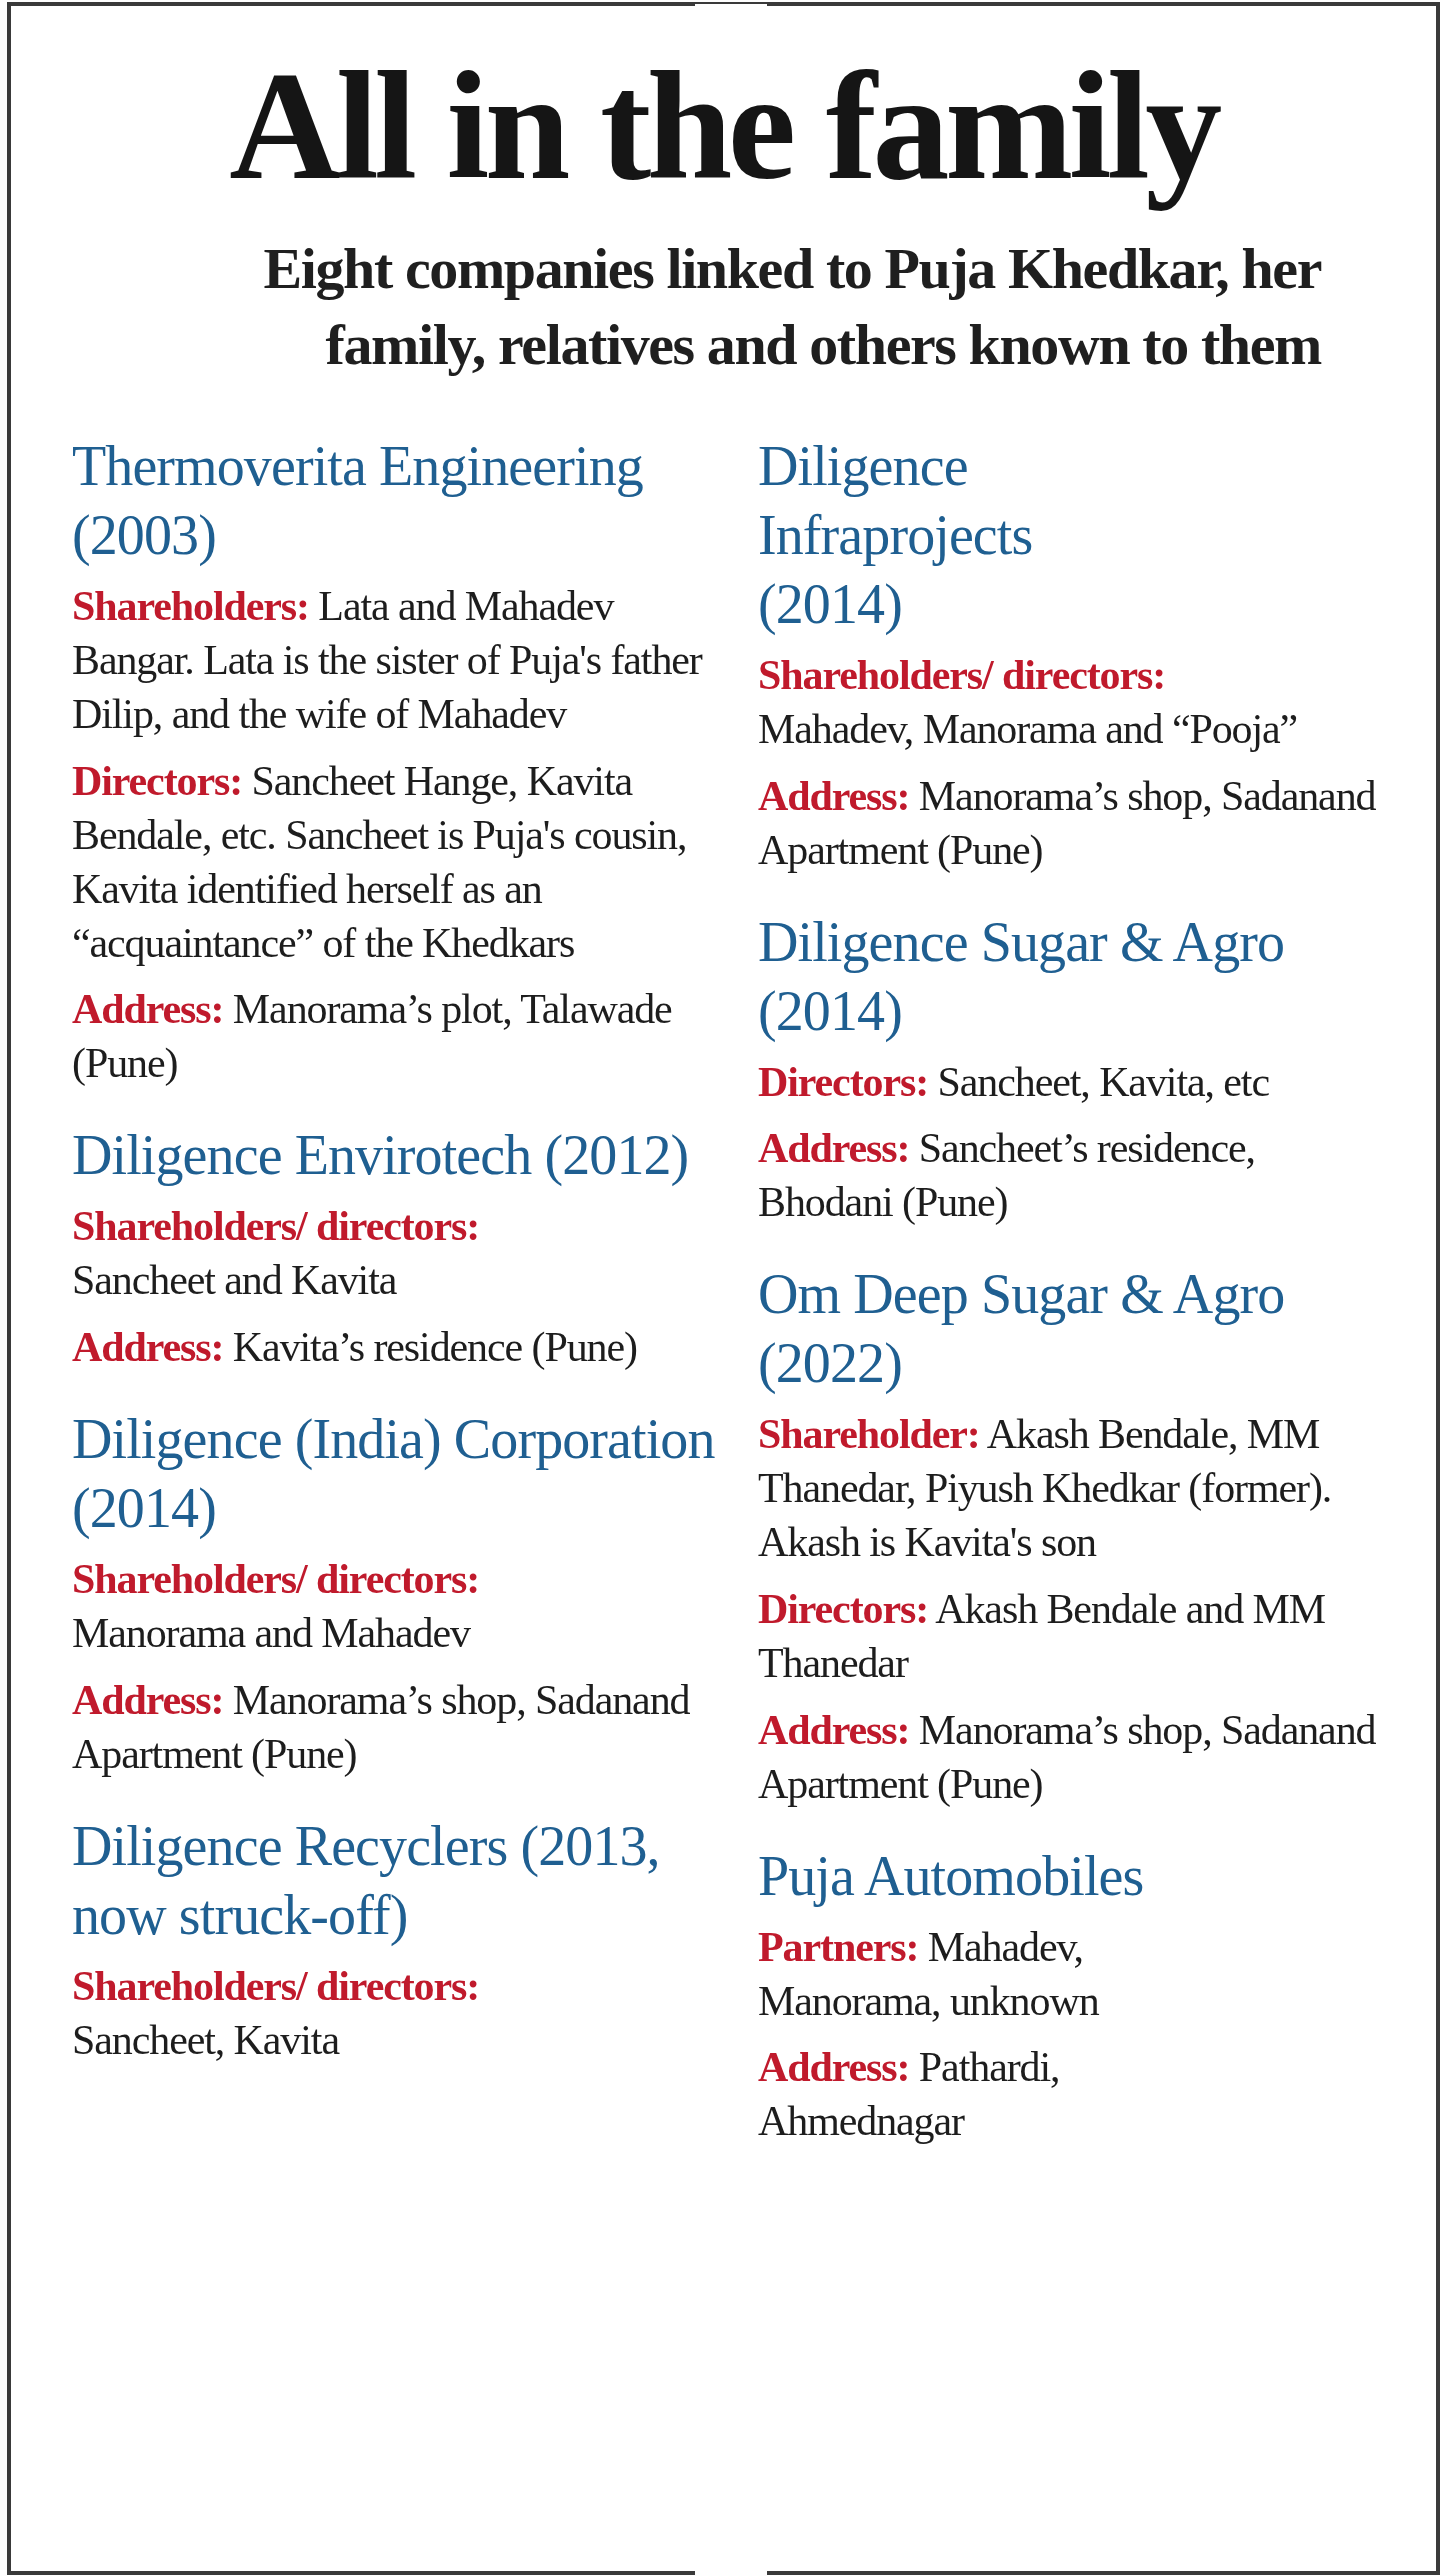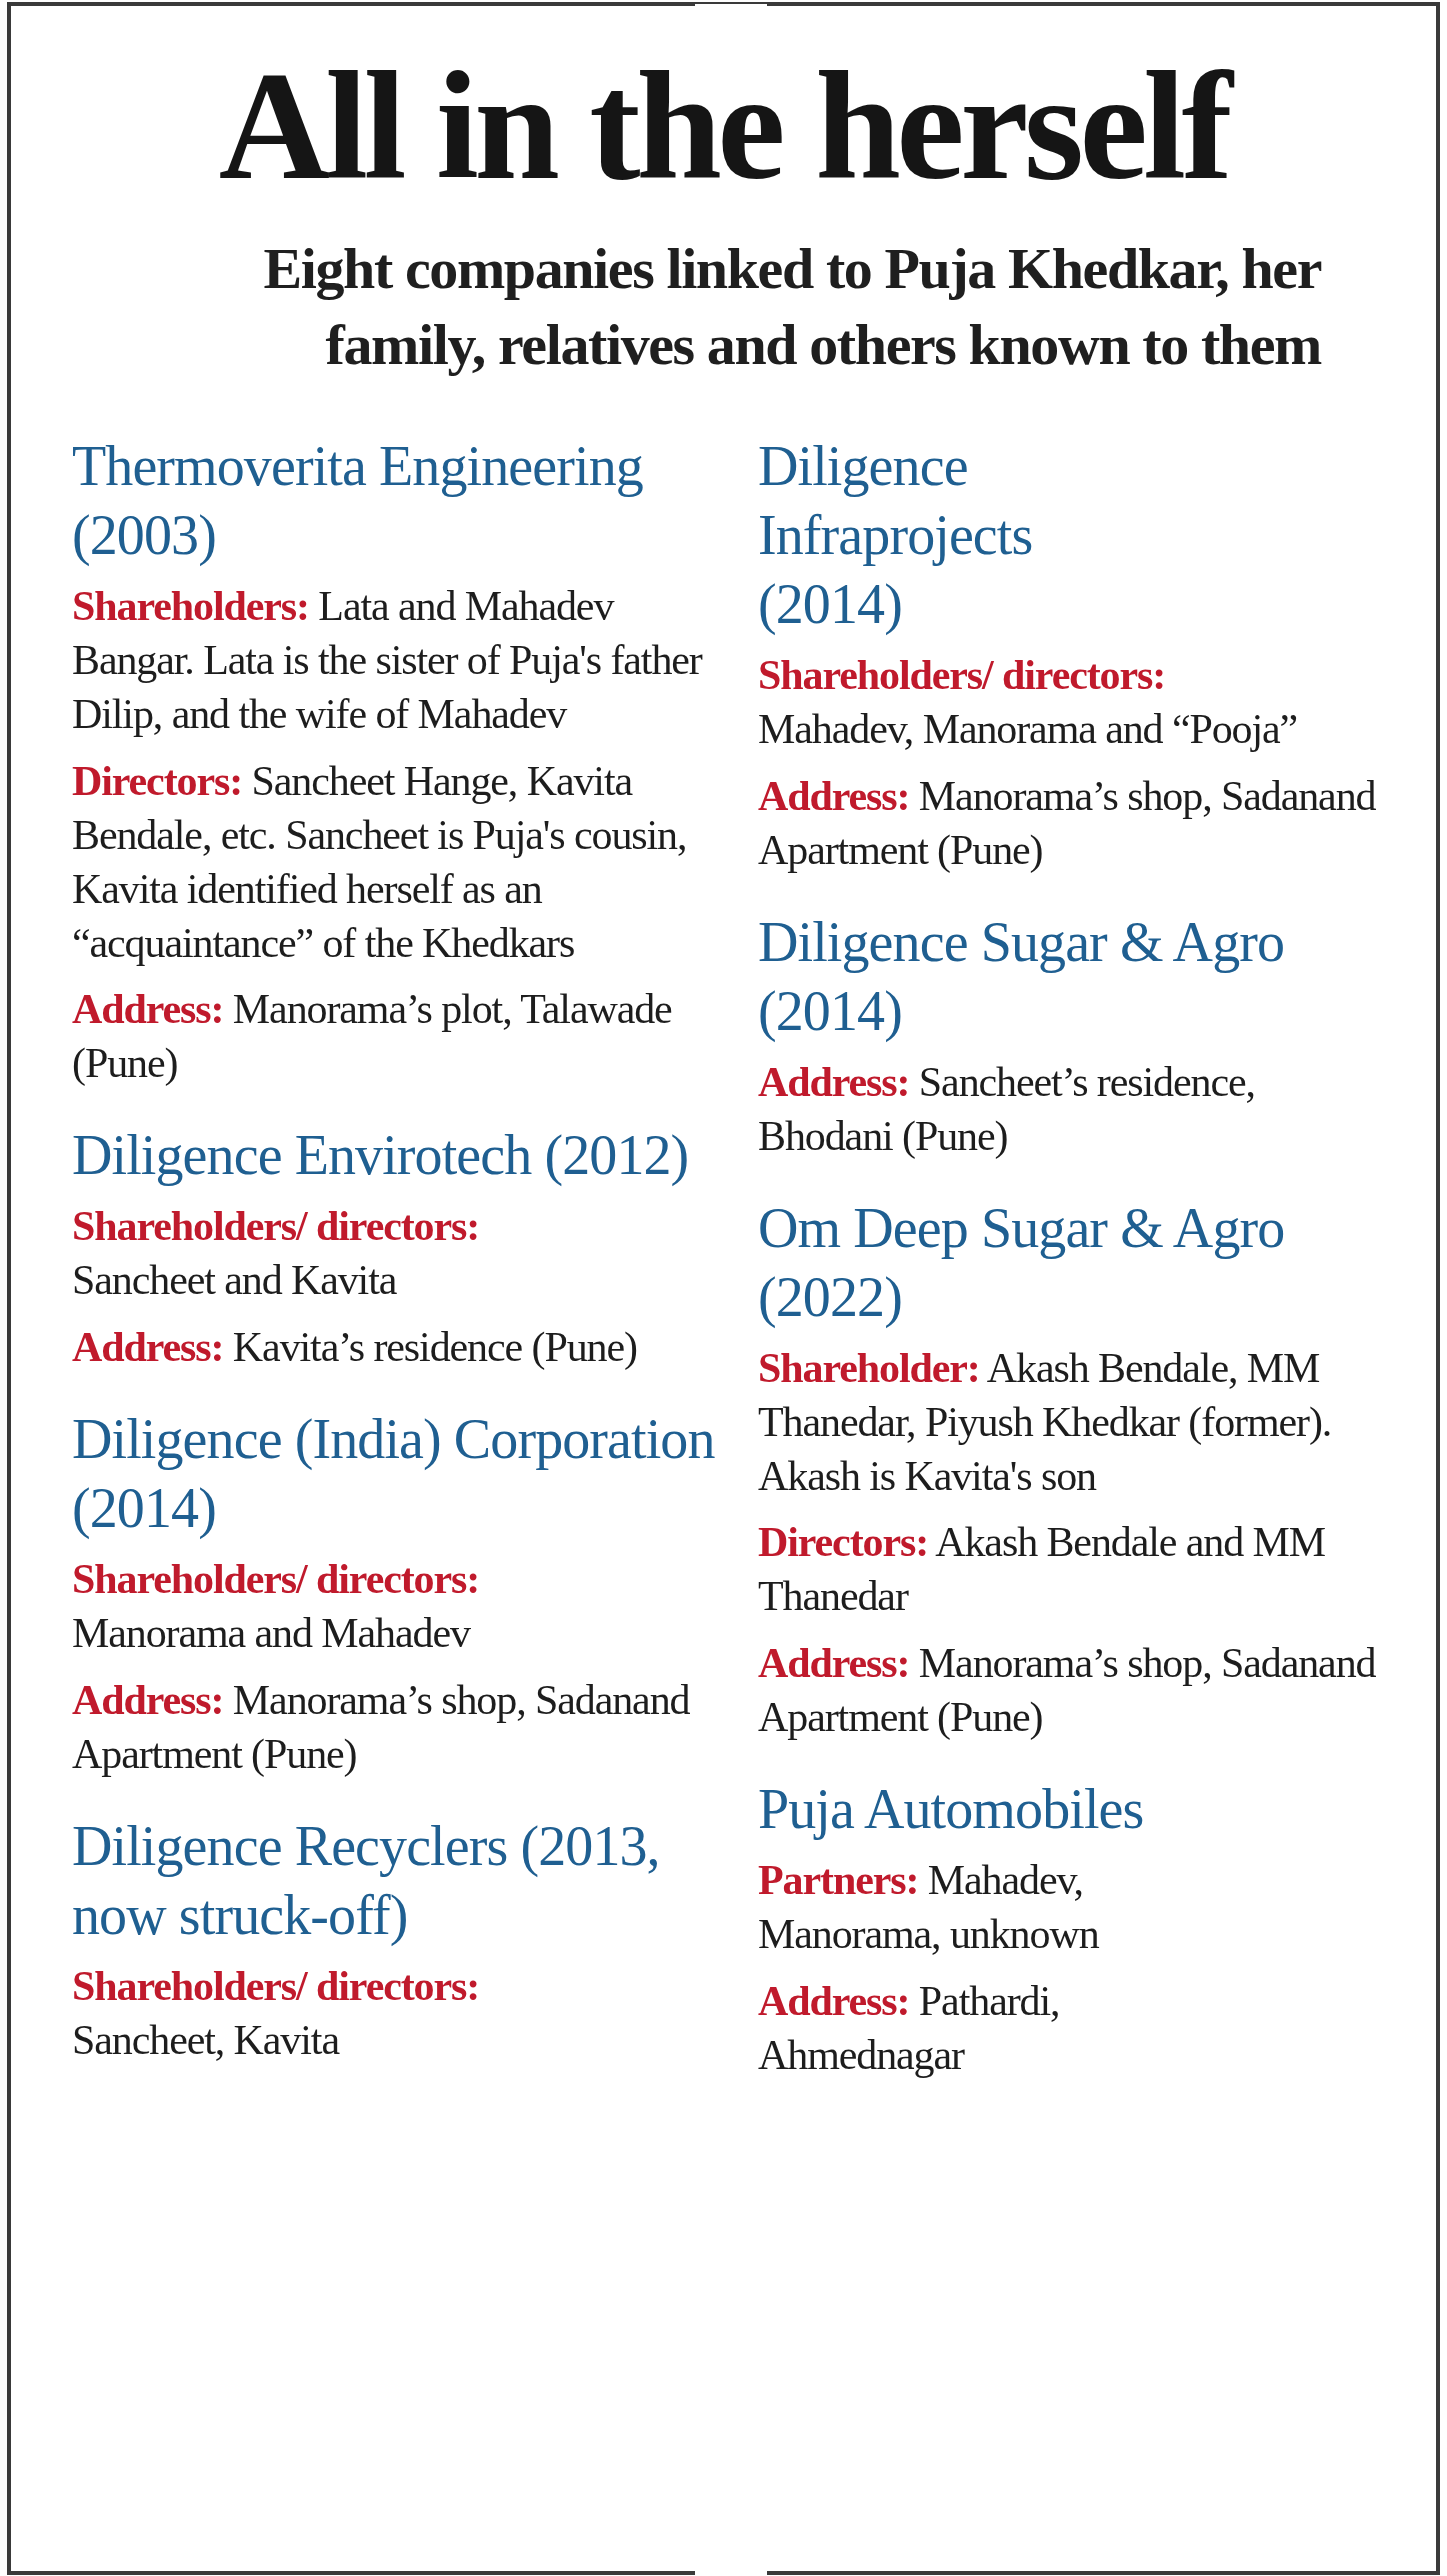--- a/index.html
+++ b/index.html
@@ -19,21 +19,21 @@
   .label { color: #c01a2c; font-weight: bold; }
 </style>
 </head>
 <body>
 
 <div class="frame">
   <div class="gap-top"></div>
   <div class="gap-bottom"></div>
 </div>
 
-<h1 class="title" style="margin:0;">All in the herself</h1>
+<h1 class="title" style="margin:0;">All in the family</h1>
 <p class="subtitle" style="margin:0;">Eight companies linked to Puja Khedkar, her family, relatives and others known to them</p>
 
 <div class="col left">
 
   <div class="company">
     <h2>Thermoverita Engineering (2003)</h2>
     <p class="field"><span class="label">Shareholders:</span> <span>Lata and Mahadev Bangar. Lata is the sister of Puja's father Dilip, and the wife of Mahadev</span></p>
     <p class="field"><span class="label">Directors:</span> <span>Sancheet Hange, Kavita Bendale, etc. Sancheet is Puja's cousin, Kavita identified herself as an “acquaintance” of the Khedkars</span></p>
     <p class="field"><span class="label">Address:</span> <span>Manorama’s plot, Talawade (Pune)</span></p>
   </div>
@@ -59,20 +59,21 @@
 <div class="col right">
 
   <div class="company">
     <h2 style="width:380px;">Diligence Infraprojects (2014)</h2>
     <p class="field"><span class="label">Shareholders/ directors:</span><br><span>Mahadev, Manorama and “Pooja”</span></p>
     <p class="field"><span class="label">Address:</span> <span>Manorama’s shop, Sadanand Apartment (Pune)</span></p>
   </div>
 
   <div class="company">
     <h2>Diligence Sugar &amp; Agro (2014)</h2>
+    <p class="field"><span class="label">Directors:</span> <span>Sancheet, Kavita, etc</span></p>
     <p class="field"><span class="label">Address:</span> <span>Sancheet’s residence, Bhodani (Pune)</span></p>
   </div>
 
   <div class="company">
     <h2>Om Deep Sugar &amp; Agro (2022)</h2>
     <p class="field"><span class="label">Shareholder:</span> <span>Akash Bendale, MM Thanedar, Piyush Khedkar (former). Akash is Kavita's son</span></p>
     <p class="field"><span class="label">Directors:</span> <span>Akash Bendale and MM Thanedar</span></p>
     <p class="field"><span class="label">Address:</span> <span>Manorama’s shop, Sadanand Apartment (Pune)</span></p>
   </div>
 

